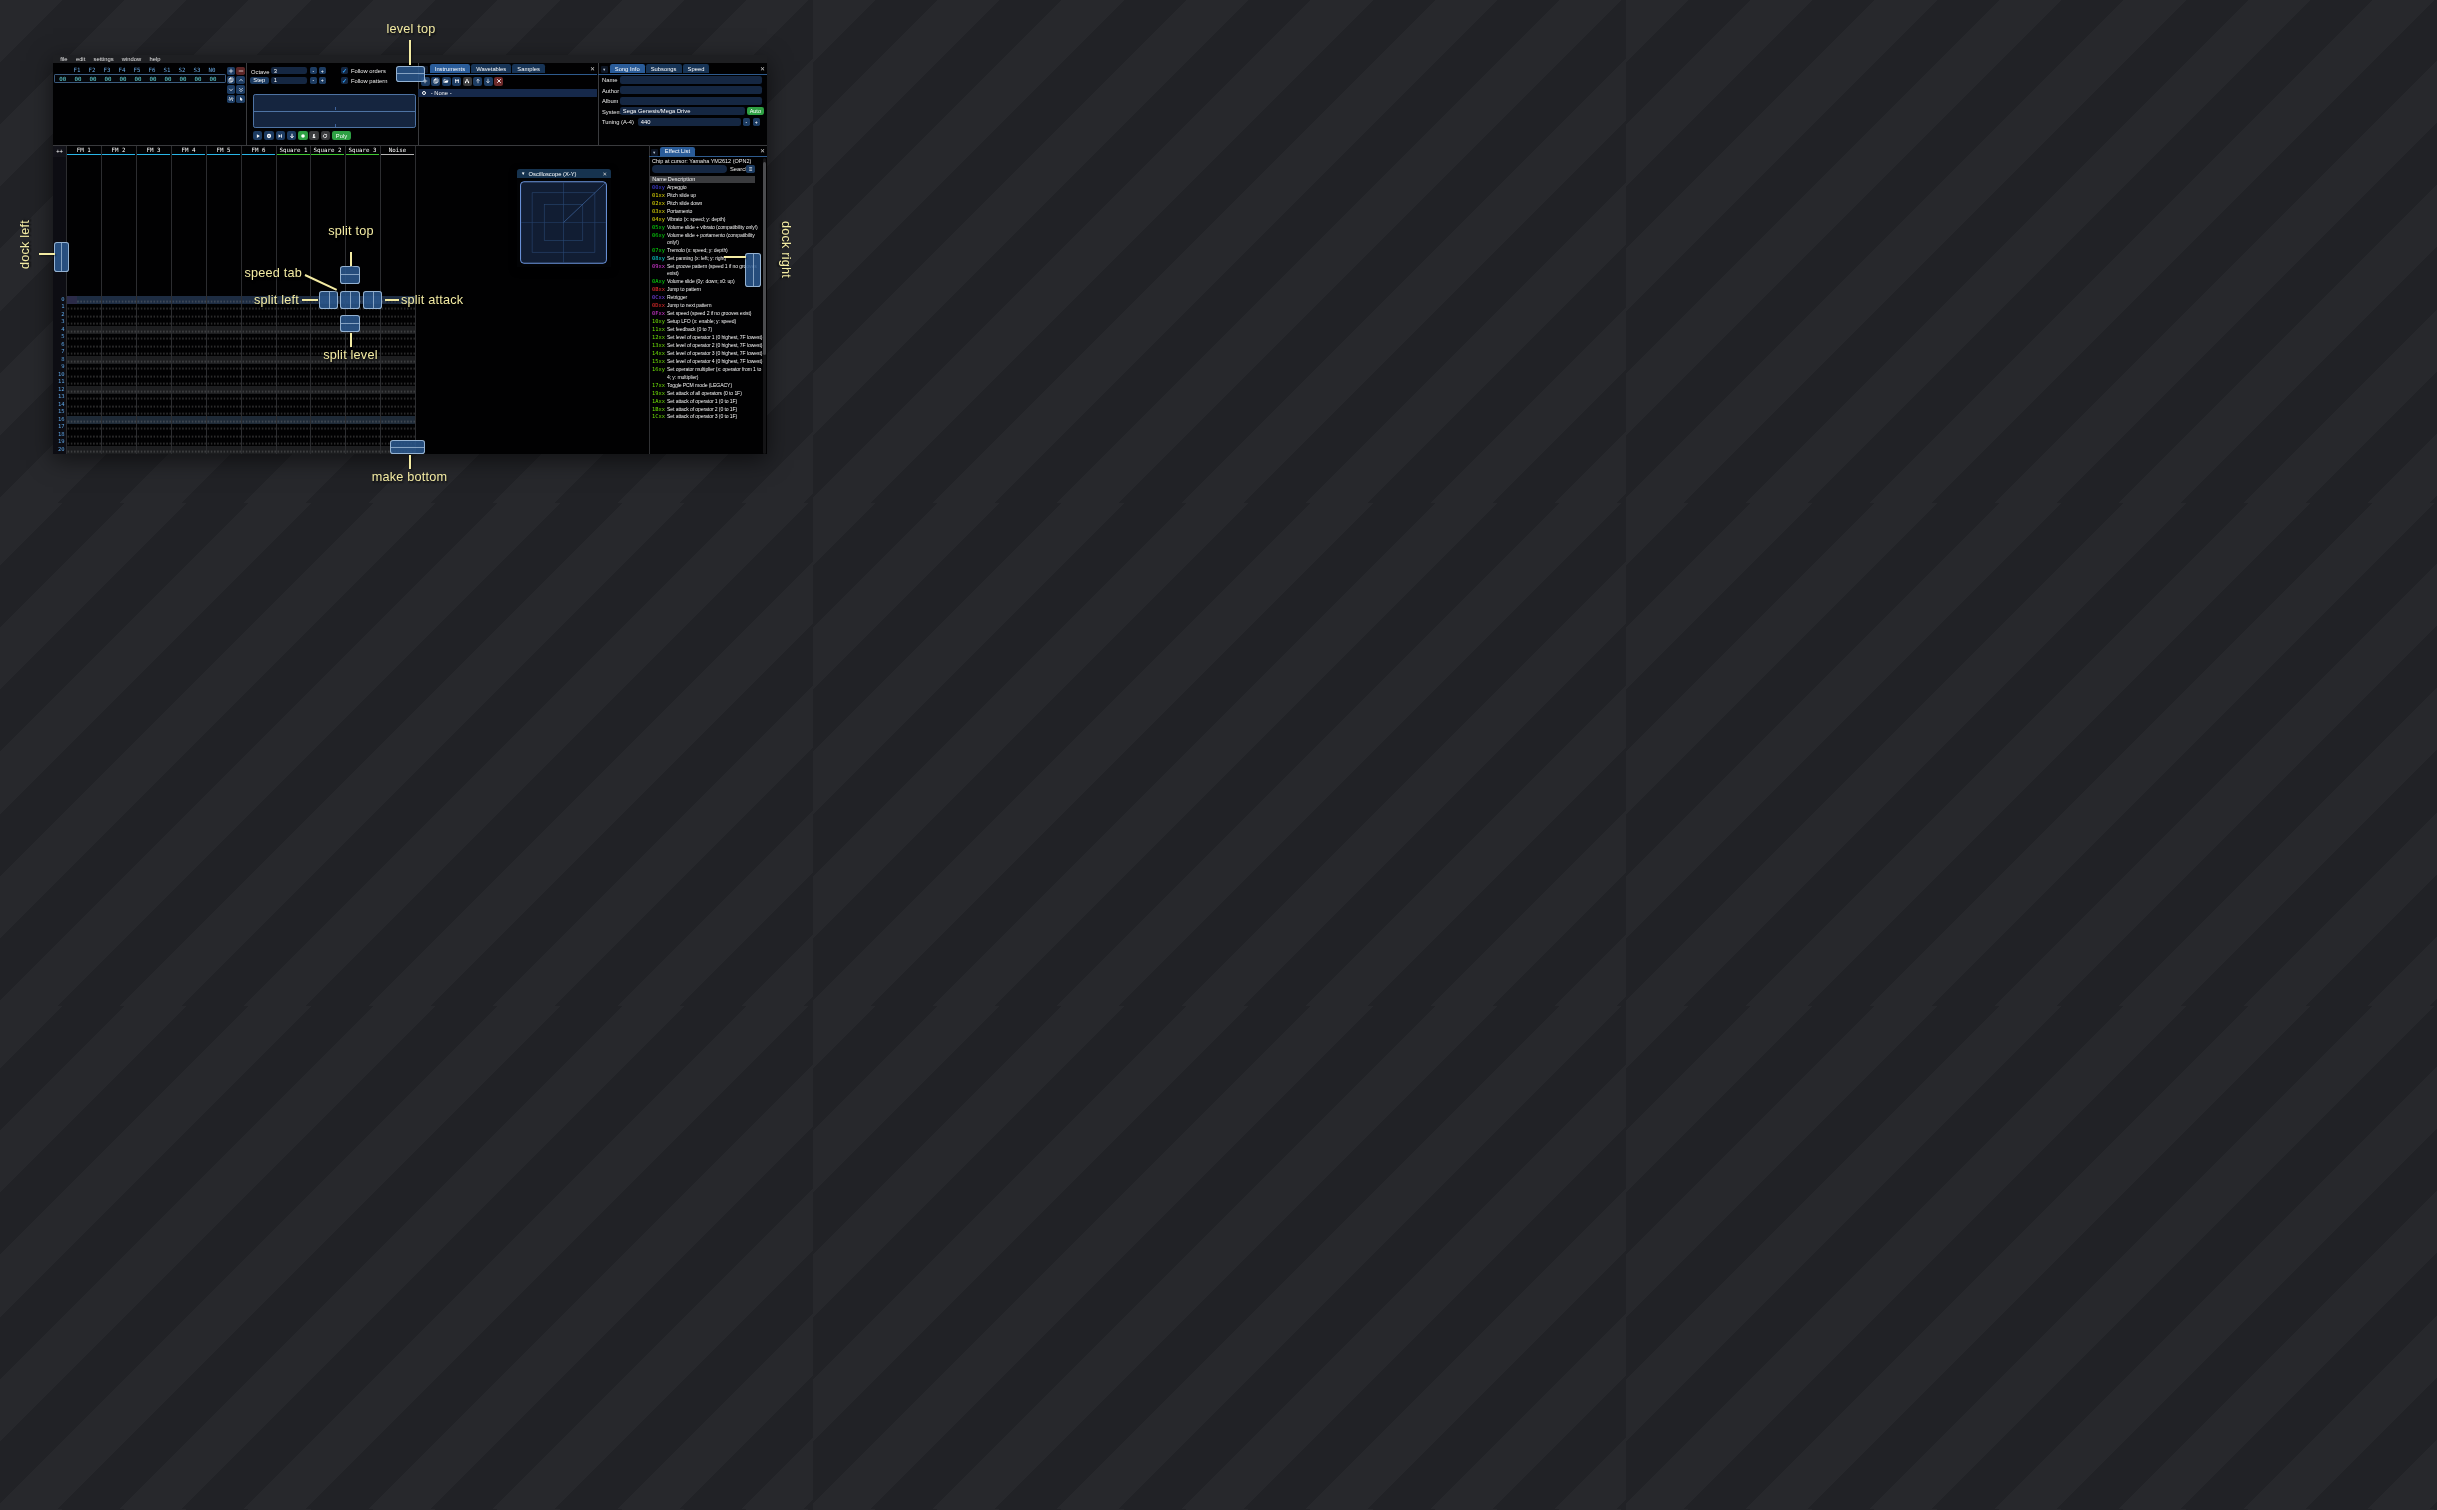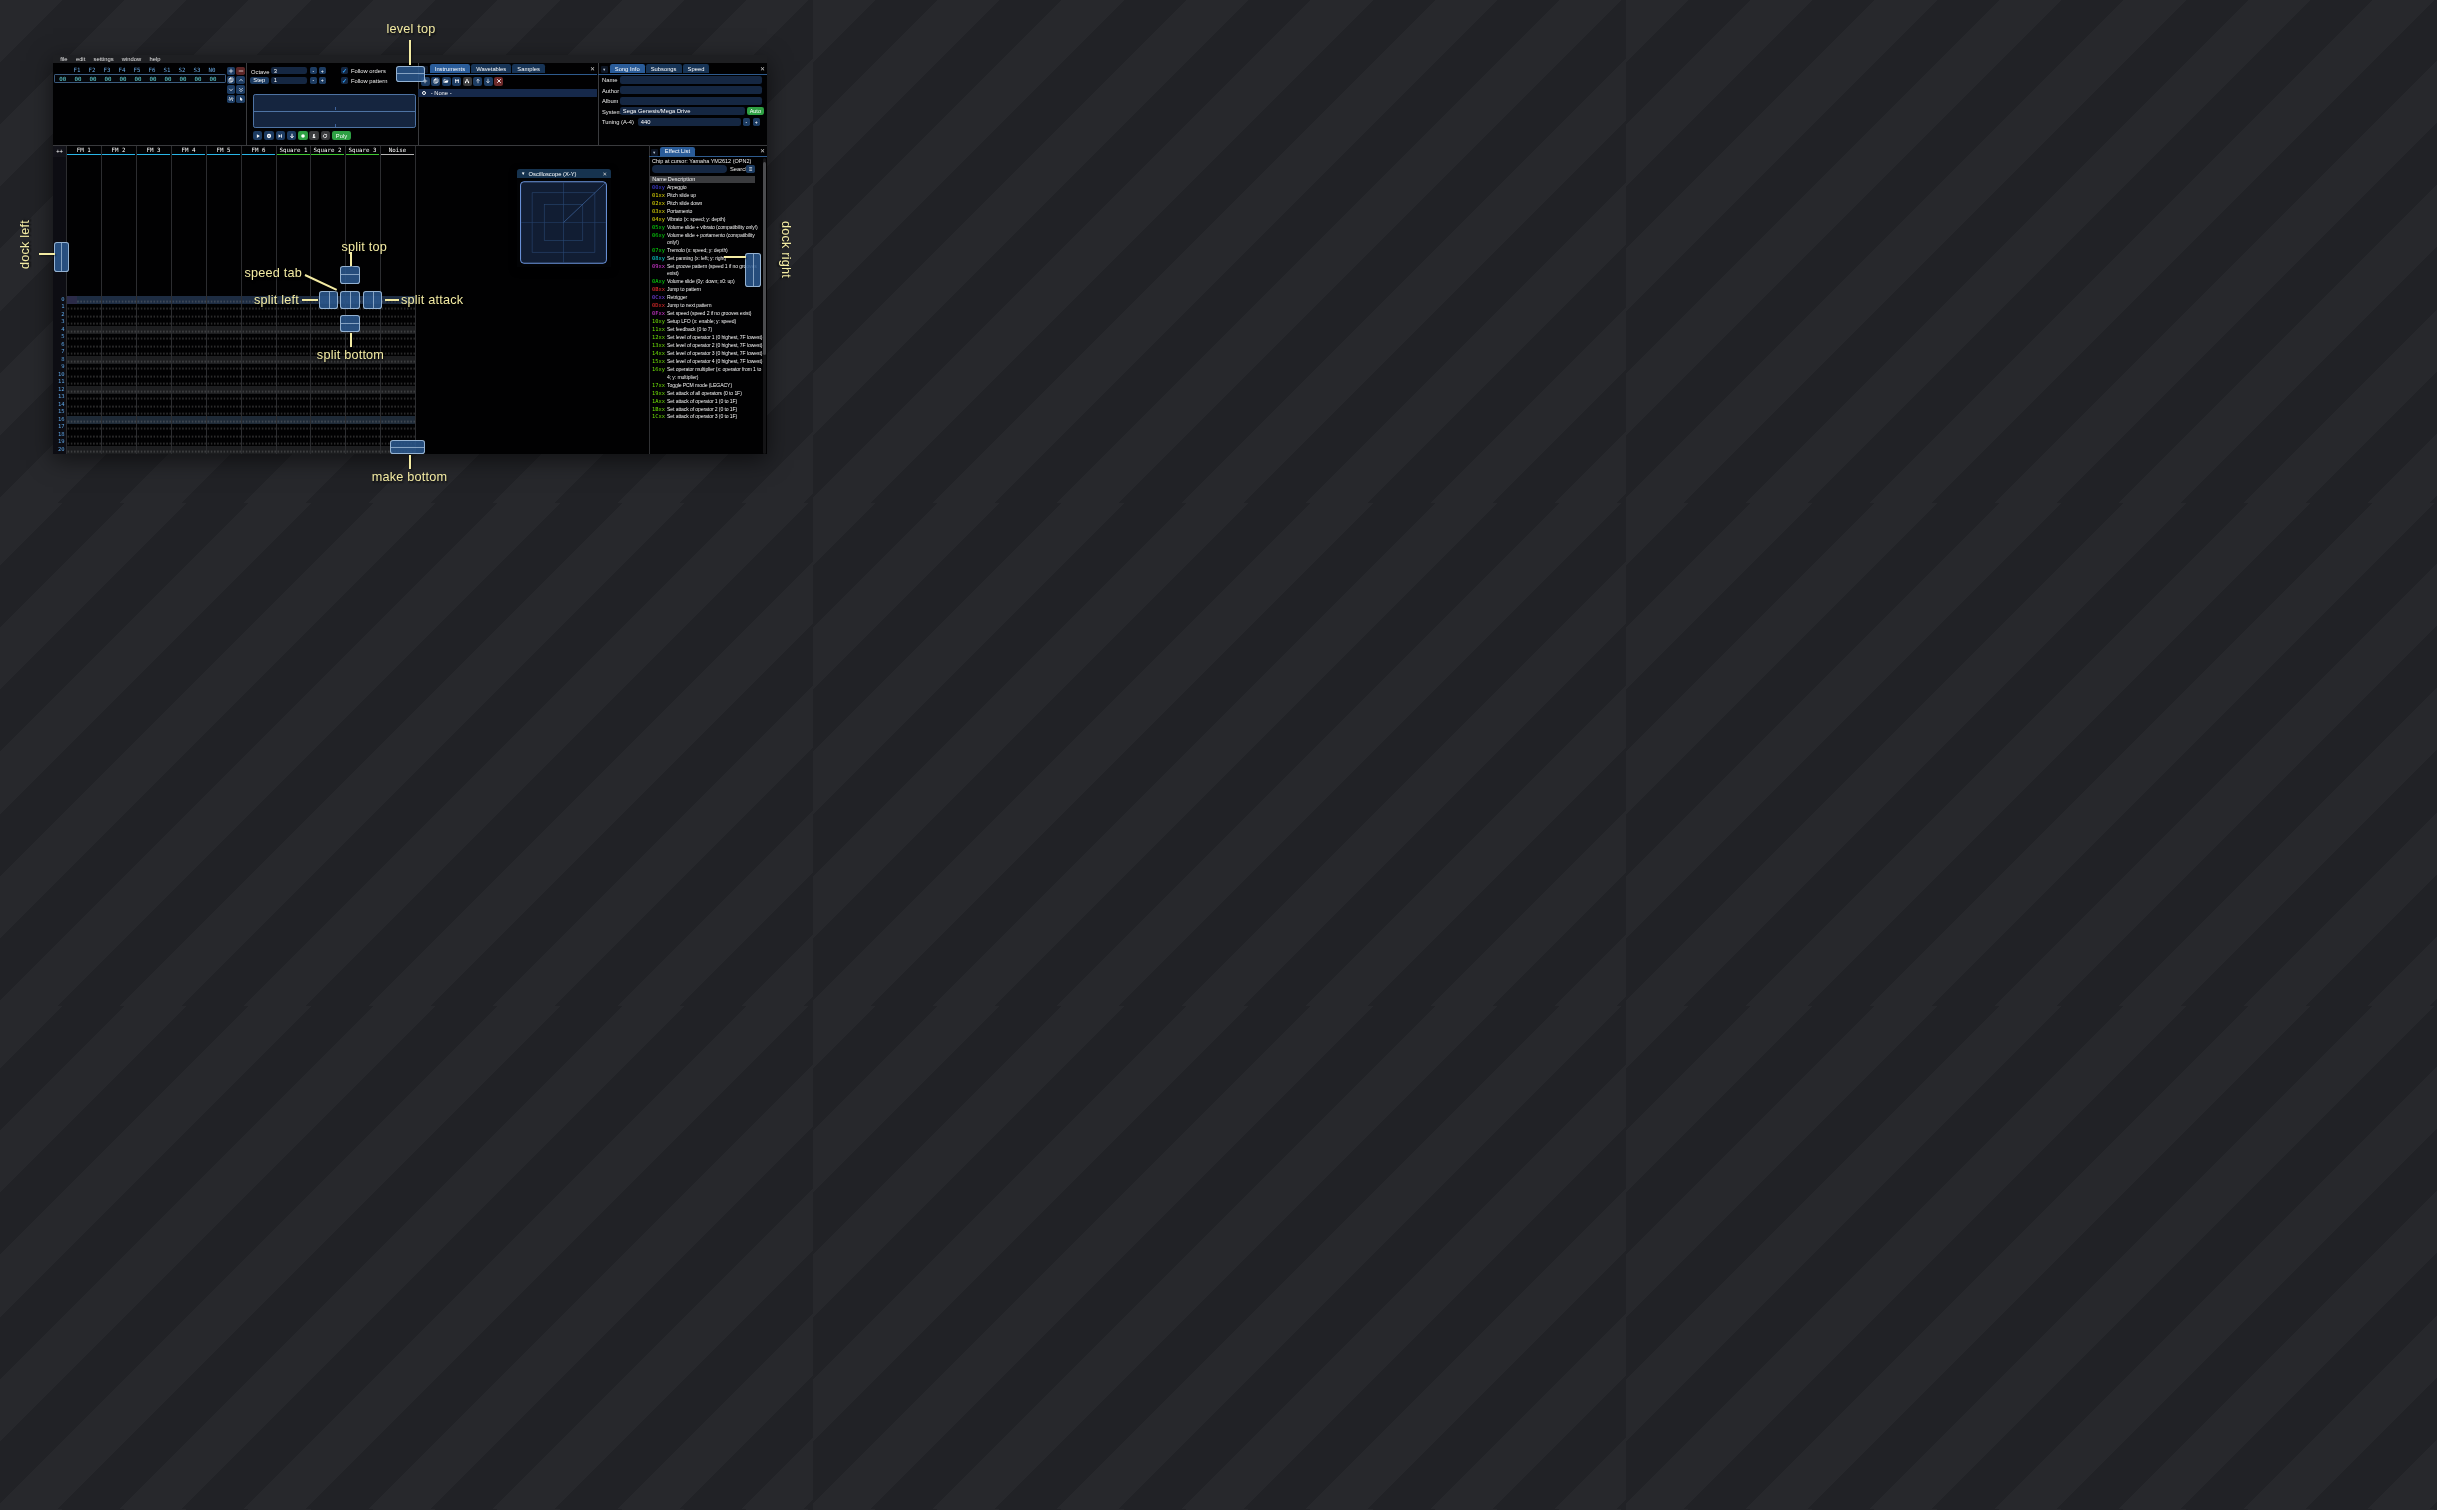--- a/index.html
+++ b/index.html
@@ -900,27 +900,27 @@
 
 <div class="ann" style="left:357px;top:470px;width:105px;text-align:center">make bottom</div>
 <div class="aline" style="left:409px;top:455px;width:1.9px;height:14.4px"></div>
 
 <div class="ann vert-up" style="left:18px;top:220px">dock left</div>
 <div class="aline" style="left:39px;top:253px;width:15.5px;height:1.9px"></div>
 
 <div class="ann vert-down" style="left:779px;top:221px">dock right</div>
 <div class="aline" style="left:724px;top:256px;width:22px;height:1.9px"></div>
 
-<div class="ann" style="left:315px;top:240px;width:72px;text-align:right">split top</div>
+<div class="ann" style="left:315px;top:224px;width:72px;text-align:center">split top</div>
 <div class="aline" style="left:350px;top:252px;width:1.9px;height:14px"></div>
 
 <div class="ann" style="left:237px;top:266px;width:65px;text-align:right">speed tab</div>
 <div class="aline" style="left:305px;top:274px;width:35px;height:1.9px;transform:rotate(25deg);transform-origin:0 50%"></div>
 
 <div class="ann" style="left:232px;top:293px;width:67px;text-align:right">split left</div>
 <div class="aline" style="left:302px;top:299px;width:15.5px;height:1.9px"></div>
 
 <div class="ann" style="left:401px;top:293px;width:72px">split attack</div>
 <div class="aline" style="left:385px;top:299px;width:14.4px;height:1.9px"></div>
 
-<div class="ann" style="left:312px;top:348px;width:77px;text-align:center">split bottom</div>
+<div class="ann" style="left:312px;top:348px;width:77px;text-align:center">split level</div>
 <div class="aline" style="left:350px;top:333px;width:1.9px;height:14.4px"></div>
 
 
 </body></html>

